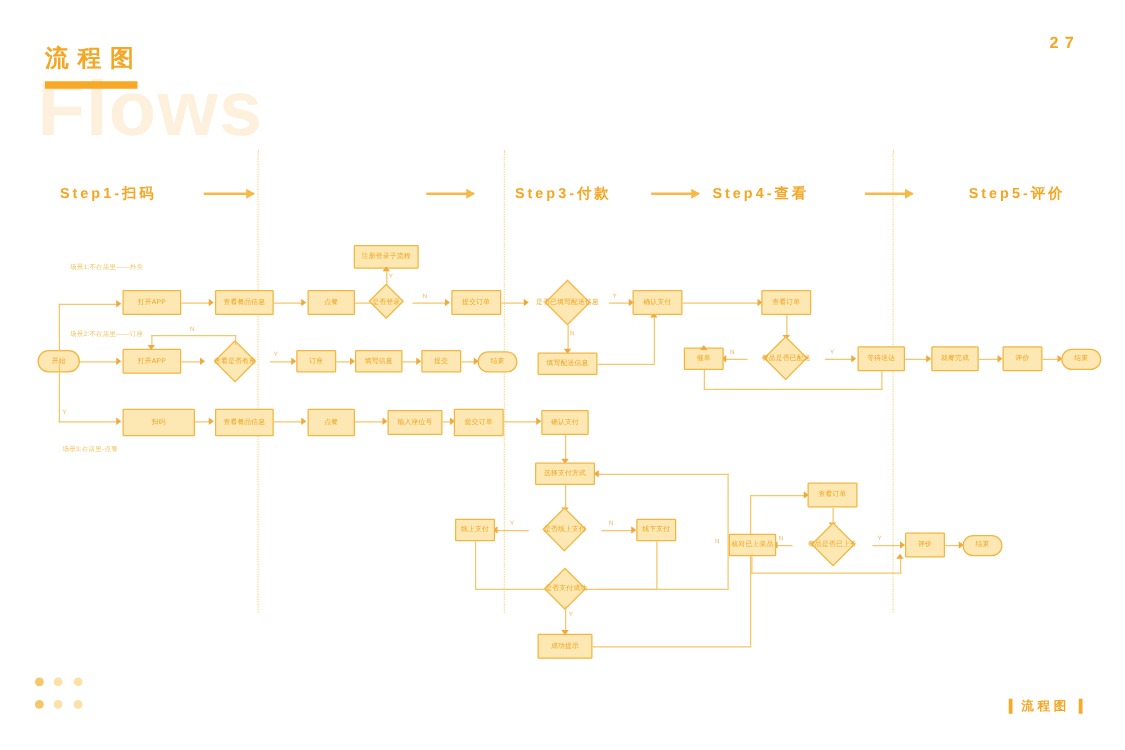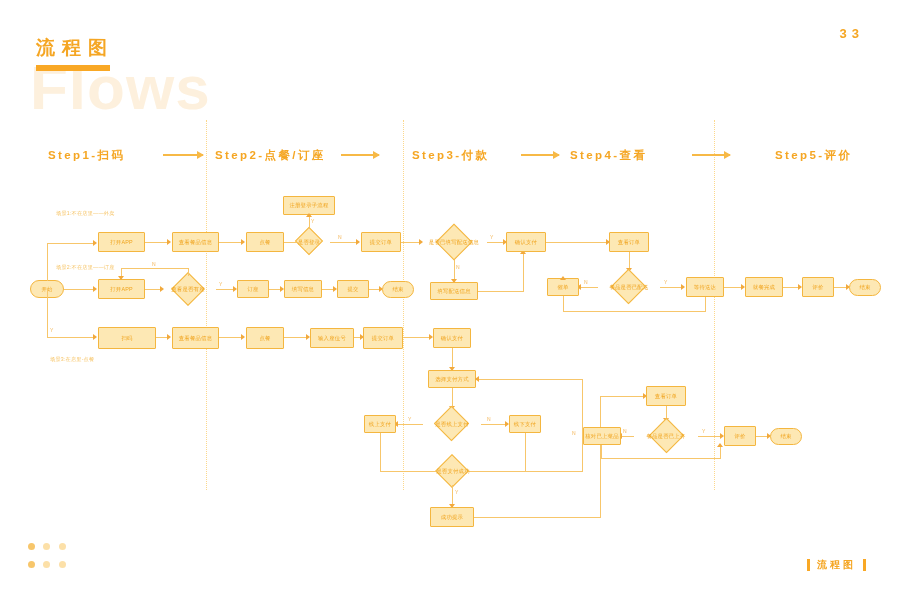--- a/index.html
+++ b/index.html
@@ -84,31 +84,30 @@
 </head>
 <body>
 
 <div id="title-watermark">Flows</div>
 
 <div id="title-block">
   <div id="title-zh">流程图</div>
   <div id="title-rule"></div>
 </div>
 
-<div id="page-number">33</div>
+<div id="page-number">27</div>
 
 <div class="lane" style="left:206px"></div>
 <div class="lane" style="left:403px"></div>
 <div class="lane" style="left:714px"></div>
 
 <div id="steps">
   <div class="step-label" style="left:48px">Step1-扫码</div>
   <div class="step-arrow" style="left:163px;width:40px"></div>
 
-  <div class="step-label" style="left:215px">Step2-点餐/订座</div>
   <div class="step-arrow" style="left:341px;width:38px"></div>
 
   <div class="step-label" style="left:412px">Step3-付款</div>
   <div class="step-arrow" style="left:521px;width:38px"></div>
 
   <div class="step-label" style="left:570px">Step4-查看</div>
   <div class="step-arrow" style="left:692px;width:38px"></div>
 
   <div class="step-label" style="left:775px">Step5-评价</div>
 </div>

